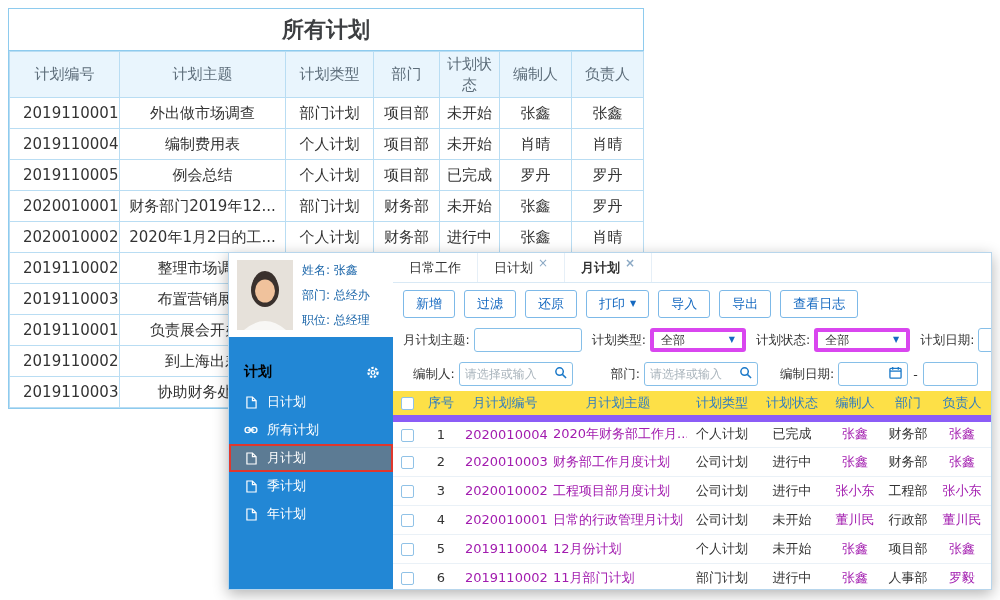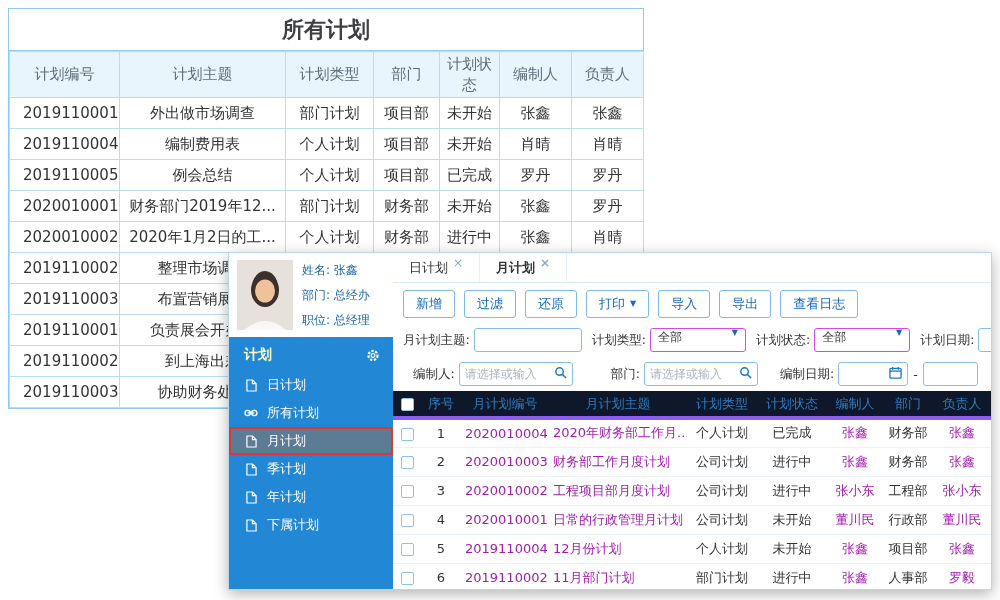--- a/index.html
+++ b/index.html
@@ -14,21 +14,21 @@
   .bg-table td { font-size:15px; color:#333; height:31px; border:1px solid #b9ddf3; text-align:center; padding:0 4px; white-space:nowrap; overflow:hidden; }
   .bg-table td.c-id { text-align:left; padding-left:13px; }
 
   
   .window { position:absolute; left:228px; top:252px; width:764px; height:338px; background:#fff; display:flex; border:1px solid #b8d6ec; box-shadow:0 4px 14px rgba(0,0,0,.3); }
 
   .sidebar { width:164px; flex:none; background:#2287d5; display:flex; flex-direction:column; }
   .profile { background:#fff; height:84px; padding:6px 6px 6px 8px; display:flex; gap:9px; align-items:center; }
   .photo { width:56px; height:70px; flex:none; overflow:hidden; }
   .p-lines { display:flex; flex-direction:column; gap:8px; font-size:12px; color:#1763a8; white-space:nowrap; }
-  .side-header { display:flex; align-items:center; justify-content:space-between; padding:9px 13px 7px 15px; color:#fef9c3; font-size:14px; font-weight:700; }
+  .side-header { display:flex; align-items:center; justify-content:space-between; padding:9px 13px 7px 15px; color:#000000; font-size:14px; font-weight:700;margin-top:17px; }
   .menu { display:flex; flex-direction:column; }
   .menu-item { display:flex; align-items:center; gap:9px; height:28px; padding:0 15px; color:#fff; font-size:13px; cursor:pointer; }
   .menu-item.selected { background:#5c7b94; outline:2px solid #e0372c; outline-offset:-2px; }
   .mi-icon { width:14px; display:inline-flex; justify-content:center; }
 
   .main { flex:1; min-width:0; display:flex; flex-direction:column; overflow:hidden; background:#fff; }
   .tabbar { height:30px; flex:none; display:flex; border-bottom:1px solid #d9e9f5; }
   .tab { display:flex; align-items:center; padding:0 16px; font-size:13px; color:#333; border-right:1px solid #e6eff7; cursor:pointer; }
   .tab.active { font-weight:700; }
   .tab-close { margin-left:5px; color:#8aa8c4; font-size:12px; line-height:1; position:relative; top:-5px; }
@@ -37,31 +37,31 @@
   .btn { display:inline-flex; align-items:center; gap:5px; border:1px solid #7db9e8; background:#fff; color:#1569c0; font-size:13px; padding:4px 12px; border-radius:3px; cursor:pointer; font-family:inherit; white-space:nowrap; }
   .caret { font-size:8px; color:#1569c0; line-height:1; }
 
   .frow { display:flex; align-items:center; flex:none; padding:5px 0 5px 10px; font-size:12.5px; color:#333; white-space:nowrap; }
   .frow > * { flex:none; }
   .flabel { margin-right:4px; }
   .ml10 { margin-left:10px;text-align:center; } .ml22 { margin-left:22px; } .ml38 { margin-left:38px; }
   .text-inp { width:108px; height:24px; border:1px solid #86bfe8; border-radius:3px; padding:0 6px; font-size:12px; color:#333; outline:none; font-family:inherit; background:#fff; }
   .stub1 { width:70px; }
   .stub2 { width:55px; }
-  .sel { width:96px; height:24px; border:1px solid #d946ef; border-radius:3px; display:flex; align-items:flex-start; justify-content:space-between; padding:0 7px; background:#fff; cursor:pointer; }
+  .sel { width:96px; height:24px; border:4px solid #d946ef; border-radius:3px; display:flex; align-items:center; justify-content:space-between; padding:0 7px; background:#fff; cursor:pointer; }
   .sel .val { font-size:12px; color:#333; }
   .search-box { width:114px; height:24px; border:1px solid #86bfe8; border-radius:3px; display:flex; align-items:center; background:#fff; padding:0 5px; }
   .search-box input { flex:1; min-width:0; border:none; outline:none; font-size:12px; color:#701a75; font-family:inherit; }
   .search-box input::placeholder { color:#a9b4bc; }
   .date-box { width:70px; height:24px; border:1px solid #86bfe8; border-radius:3px; display:flex; align-items:center; justify-content:flex-end; padding:0 5px; background:#fff; cursor:pointer; }
   .dash { margin:0 5px; color:#333; }
 
   .ptable-wrap { flex:1; overflow:hidden; }
   .ptable { width:100%; border-collapse:collapse; table-layout:fixed; }
-  .ptable th { background:#0f172a; color:#2f7cc0; font-weight:400; font-size:13px; height:27px; border-bottom:4px solid #8b5cf6; padding:0 4px; white-space:nowrap; overflow:hidden; }
+  .ptable th { background:#fde047; color:#2f7cc0; font-weight:400; font-size:13px; height:27px; border-bottom:7px solid #8b5cf6; padding:0 4px; white-space:nowrap; overflow:hidden; }
   .ptable td { font-size:13px; color:#333; height:29px; border-bottom:1px solid #eaf1f7; text-align:center; padding:0 4px; white-space:nowrap; overflow:hidden; }
   .ptable td.c-subject { text-align:left; }
   .ptable .link { color:#a21caf; cursor:pointer; }
   .cb { appearance:none; -webkit-appearance:none; width:13px; height:13px; border:1px solid #90c2e7; border-radius:2px; background:#fff; vertical-align:middle; cursor:pointer; }
 </style>
 </head>
 <body>
 
 <div class="stage">
 
@@ -251,34 +251,28 @@
           </div>
           <div class="menu-item">
             <span class="mi-icon">
               <svg width="11" height="13" viewBox="0 0 12 14">
                 <path d="M1 1h6l4 4v8H1z" fill="none" stroke="#fff" stroke-width="1.3"></path>
                 <path d="M7 1v4h4" fill="none" stroke="#fff" stroke-width="1.3"></path>
               </svg>
             </span>
             <span>年计划</span>
           </div>
-          <div class="menu-item">
-            <span class="mi-icon">
-              <svg width="11" height="13" viewBox="0 0 12 14">
-                <path d="M1 1h6l4 4v8H1z" fill="none" stroke="#fff" stroke-width="1.3"></path>
-                <path d="M7 1v4h4" fill="none" stroke="#fff" stroke-width="1.3"></path>
-              </svg>
-            </span>
-            <span>下属计划</span>
-          </div>
         </nav>
     </aside>
 
     <div class="main">
       <div class="tabbar" id="tabbar">
+          <div class="tab">
+            <span>日常工作</span>
+          </div>
           <div class="tab">
             <span>日计划</span>
             <span class="tab-close">×</span>
           </div>
           <div class="tab active">
             <span>月计划</span>
             <span class="tab-close">×</span>
           </div>
         </div>
       <div class="toolbar" id="toolbar">

